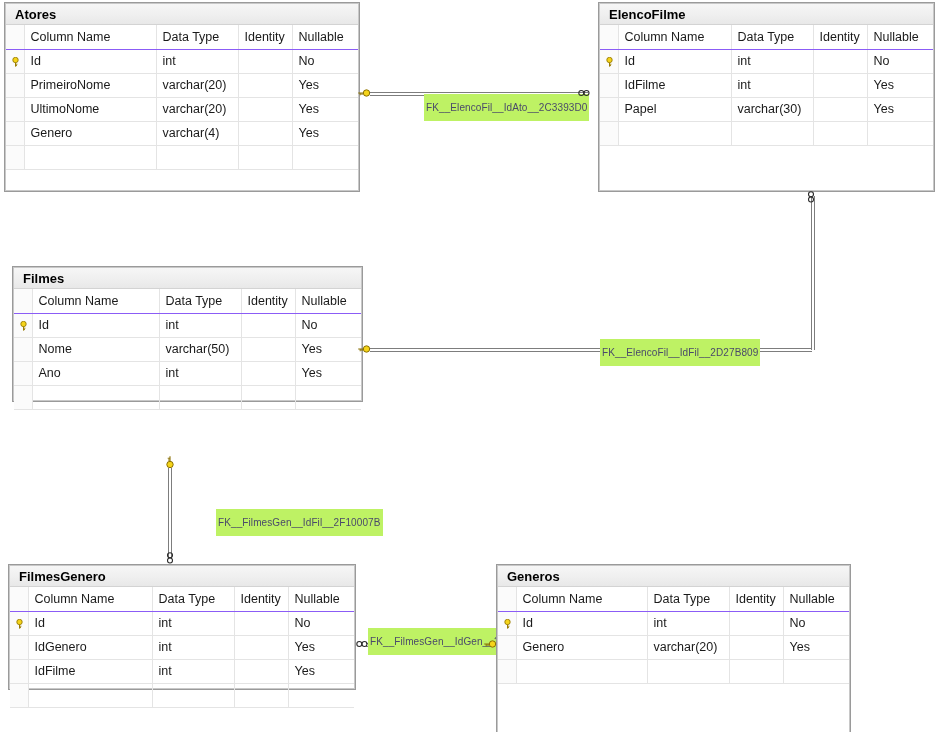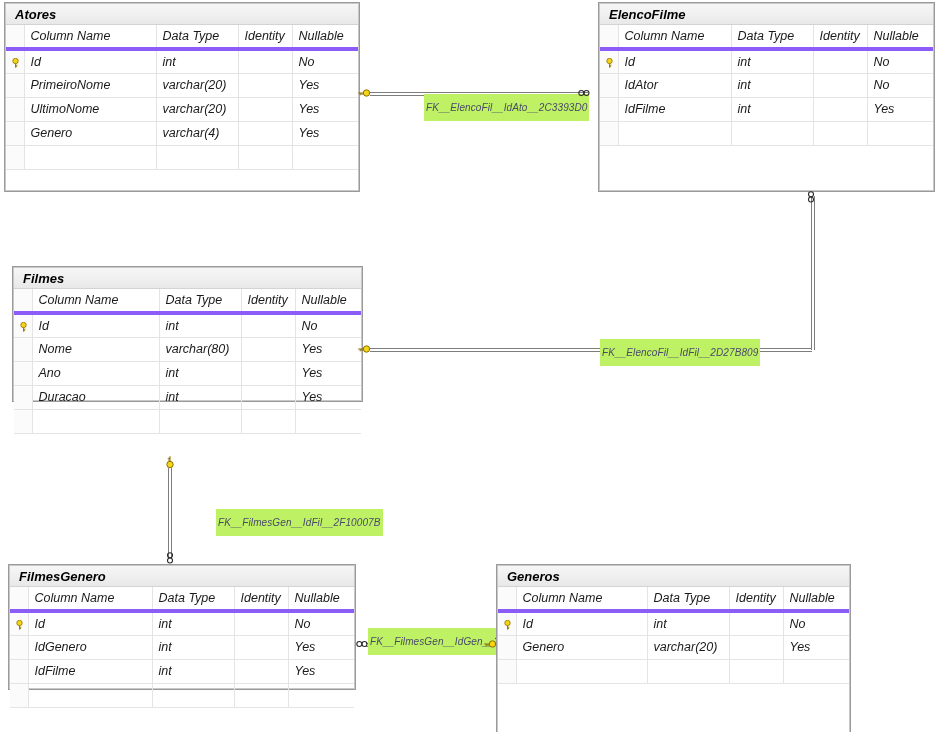--- a/index.html
+++ b/index.html
@@ -2,21 +2,21 @@
 <html><head>
 <meta charset="utf-8">
 <style>
   html,body{margin:0;padding:0;}
   body{
     width:939px;height:732px;position:relative;overflow:hidden;
     background:#ffffff;
     font-family:"Liberation Sans", sans-serif;
     -webkit-font-smoothing:antialiased;
   }
-  #canvas{position:absolute;inset:0;font-style:italic;}
+  #canvas{position:absolute;inset:0;}
 
   
   .table-box{
     position:absolute;
     background:#ffffff;
     border:1px solid #9a9a9a;
     box-shadow:0 0 0 1px #ffffff inset;
     box-sizing:border-box;
     z-index:5;
   }
@@ -42,21 +42,21 @@
     border-bottom:1px solid #e4e4e4;
     font-size:12.5px;font-weight:normal;color:#1a1a1a;
     text-align:left;
     height:24px;
     padding:0 0 0 6px;
     overflow:hidden;white-space:nowrap;
     box-sizing:border-box;
   }
   .grid th{
     color:#1a1a1a;font-weight:normal;
-    border-bottom:4px solid #8b5cf6;
+    border-bottom:1px solid #8b5cf6;
   }
   .grid tr td:last-child,.grid tr th:last-child{border-right:none;margin-top:8px;}
   .col-gutter{width:18px;padding:0 !important;border-right:1px solid #e4e4e4;
     background:#fbfbfb;position:relative;}
   .keycell{position:relative;}
   
   .pk{
     position:absolute;left:5px;top:50%;margin-top:-5px;
     width:9px;height:10px;
   }
@@ -181,29 +181,29 @@
                     <path d="M4.5 5.4 L4.5 9.6 M4.5 7.2 L6.4 7.2 M4.5 8.6 L6.0 8.6" stroke="#9a7d06" stroke-width="1" fill="none"></path>
                   </svg></span>
               </td>
               <td>Id</td>
               <td>int</td>
               <td></td>
               <td>No</td>
             </tr>
             <tr>
               <td class="col-gutter keycell"></td>
-              <td>IdAtor</td>
-              <td>int</td>
-              <td></td>
-              <td>No</td>
-            </tr>
-            <tr>
-              <td class="col-gutter keycell"></td>
               <td>IdFilme</td>
               <td>int</td>
+              <td></td>
+              <td>Yes</td>
+            </tr>
+            <tr>
+              <td class="col-gutter keycell"></td>
+              <td>Papel</td>
+              <td>varchar(30)</td>
               <td></td>
               <td>Yes</td>
             </tr>
             <tr>
               <td class="col-gutter">&nbsp;</td>
               <td>&nbsp;</td>
               <td>&nbsp;</td>
               <td>&nbsp;</td>
               <td>&nbsp;</td>
             </tr>
@@ -241,34 +241,27 @@
                   </svg></span>
               </td>
               <td>Id</td>
               <td>int</td>
               <td></td>
               <td>No</td>
             </tr>
             <tr>
               <td class="col-gutter keycell"></td>
               <td>Nome</td>
-              <td>varchar(80)</td>
+              <td>varchar(50)</td>
               <td></td>
               <td>Yes</td>
             </tr>
             <tr>
               <td class="col-gutter keycell"></td>
               <td>Ano</td>
-              <td>int</td>
-              <td></td>
-              <td>Yes</td>
-            </tr>
-            <tr>
-              <td class="col-gutter keycell"></td>
-              <td>Duracao</td>
               <td>int</td>
               <td></td>
               <td>Yes</td>
             </tr>
             <tr>
               <td class="col-gutter">&nbsp;</td>
               <td>&nbsp;</td>
               <td>&nbsp;</td>
               <td>&nbsp;</td>
               <td>&nbsp;</td>

